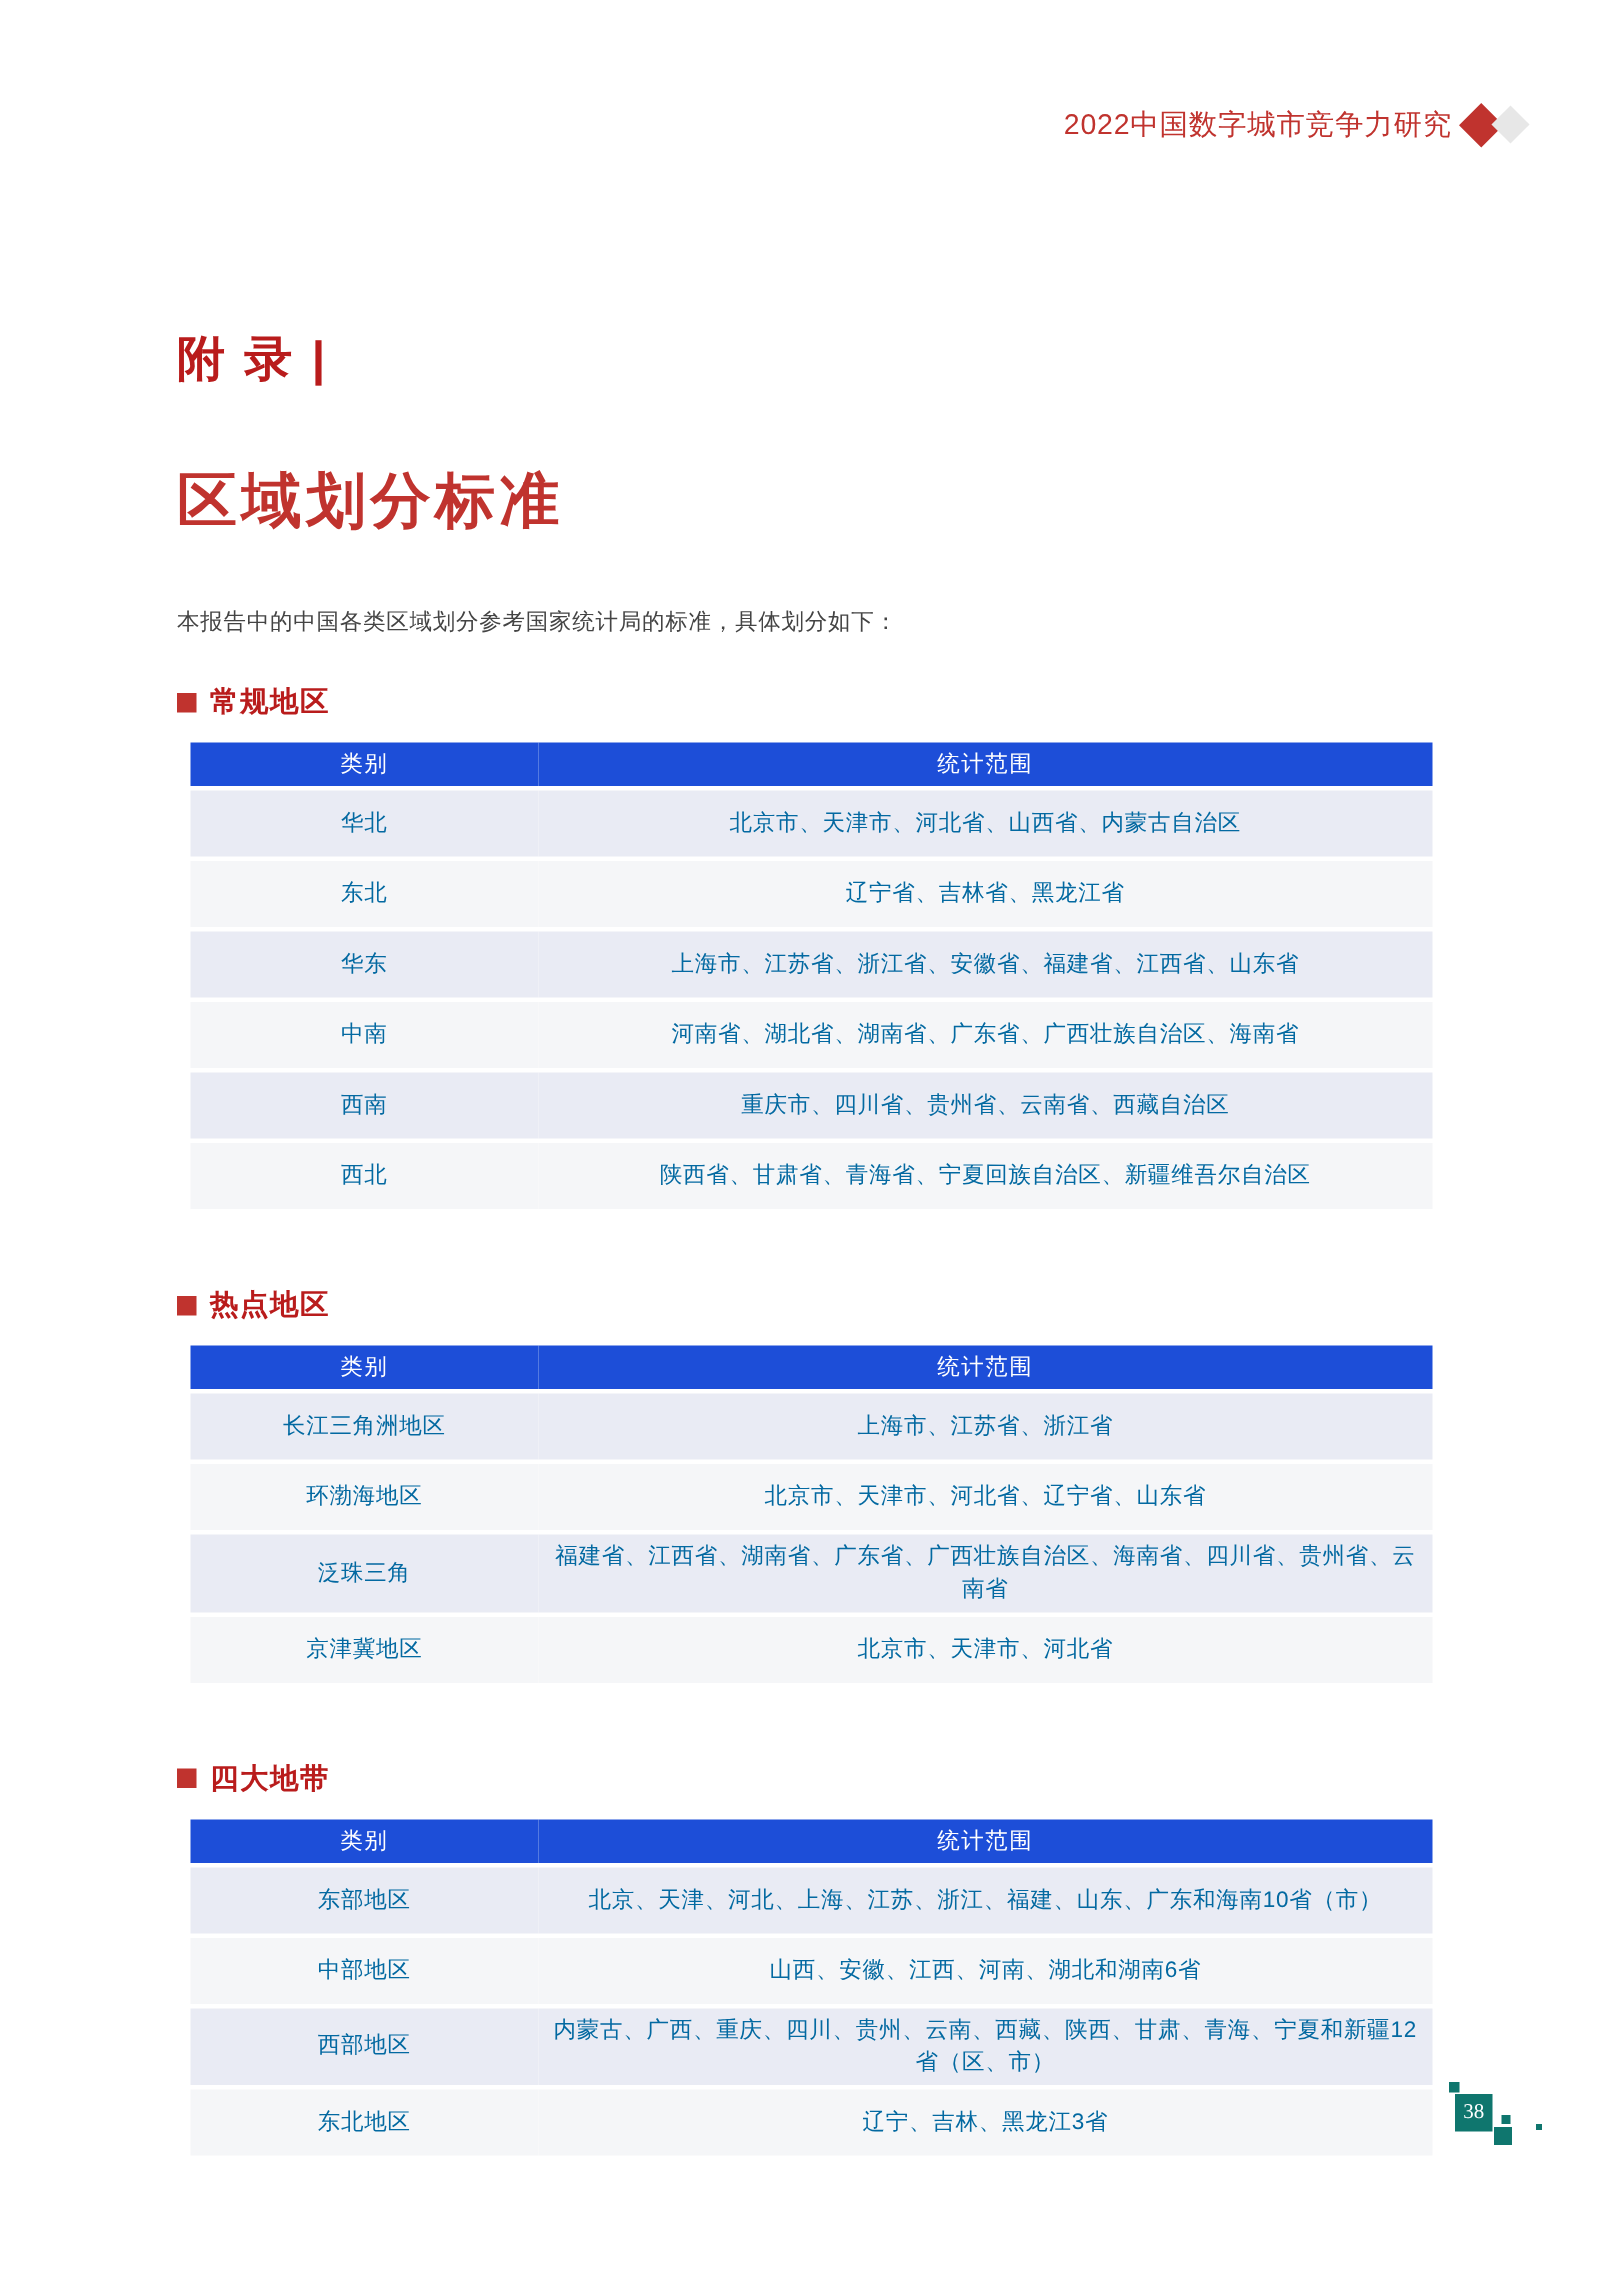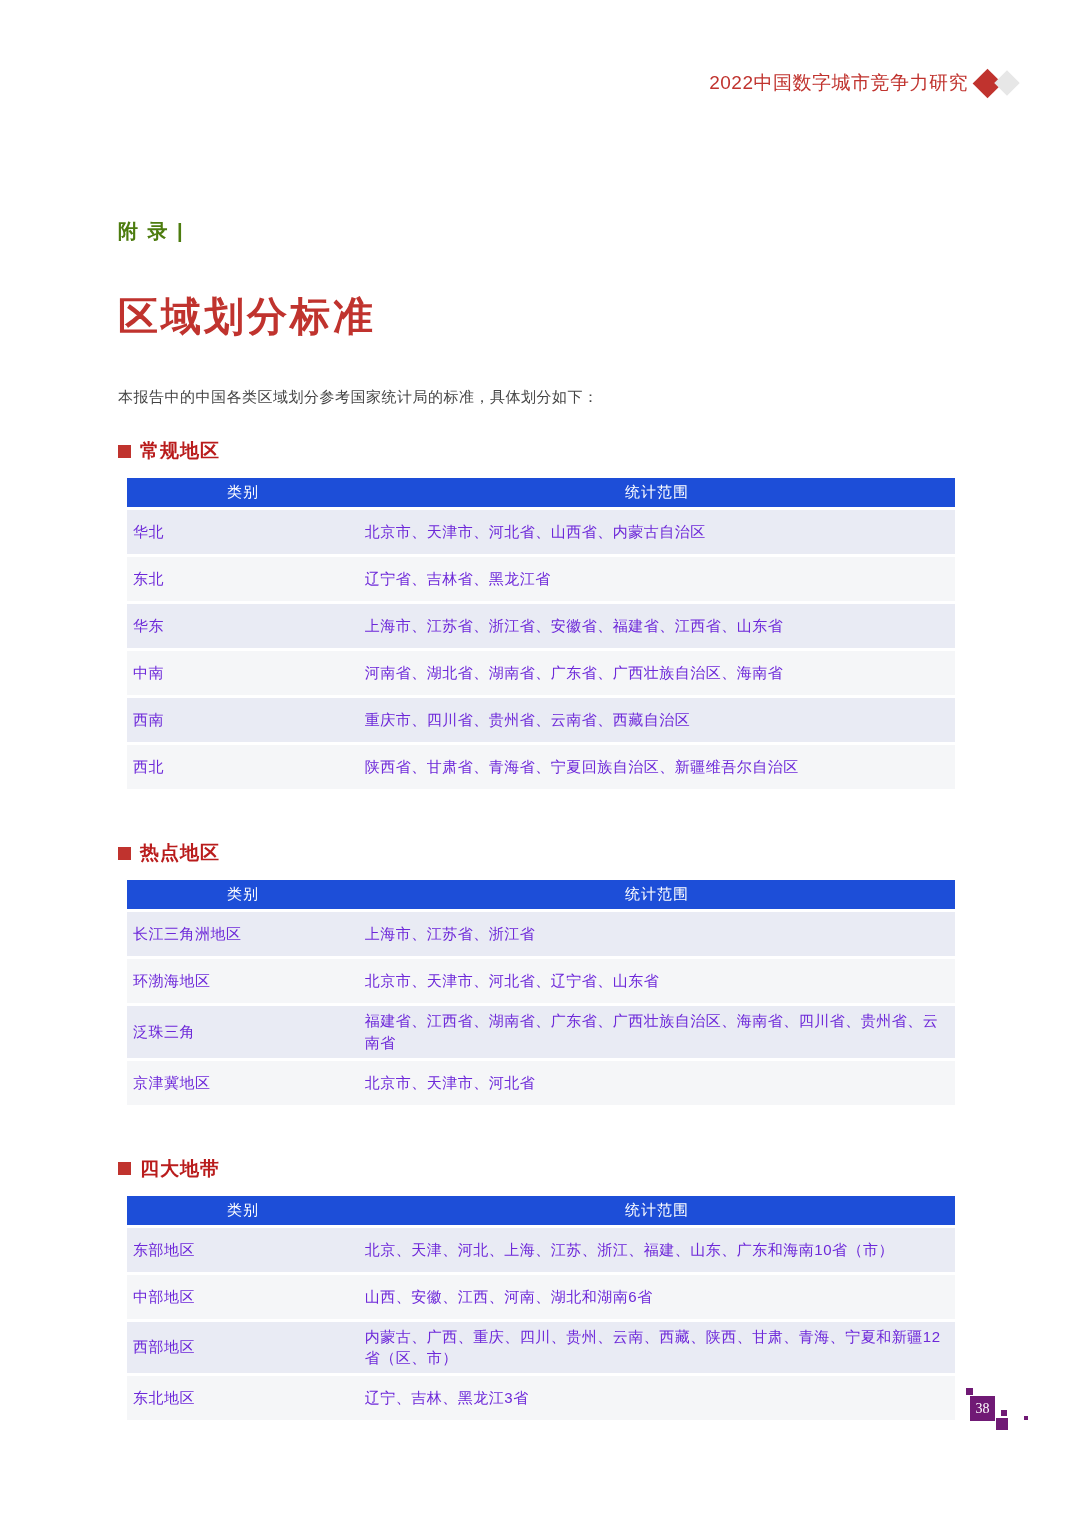--- a/index.html
+++ b/index.html
@@ -29,21 +29,21 @@
     transform: rotate(45deg); display: inline-block;
     position: relative; z-index: 2; margin-left: 0px;
   }
 
   
   .content {
     position: absolute; left: 118px; top: 210px; width: 838px;
   }
   .appendix {
     margin-top: 8px;
-    font-size: 20px; font-weight: bold; color: #4d7c0f;
+    font-size: 32px; font-weight: bold; color: #b91c1c;
     letter-spacing: 2px;
   }
   .page-title {
     margin-top: 44px;
     font-family: "Liberation Serif", "DejaVu Serif", serif;
     font-size: 40px; font-weight: bold; color: #c0332e;
     letter-spacing: 3px;
   }
   .intro {
     margin-top: 44px;
@@ -69,34 +69,34 @@
     border-collapse: separate; border-spacing: 0 3px;
     table-layout: fixed;
   }
   table.region-table th {
     background: #1d4ed8; color: #ffffff;
     font-weight: normal; font-size: 15px;
     height: 29px; vertical-align: middle;
     letter-spacing: 1px;
   }
   table.region-table td {
-    font-size: 15px; color: #6d28d9;
-    height: 44px; text-align: left; vertical-align: middle;
+    font-size: 15px; color: #0369a1;
+    height: 44px; text-align: center; vertical-align: middle;
     padding: 4px 6px; letter-spacing: 0.5px; line-height: 1.45;
   }
   table.region-table col.c1 { width: 28%; }
   table.region-table col.c2 { width: 72%; }
   table.region-table tbody tr:nth-child(odd)  td { background: #e9ebf4; }
   table.region-table tbody tr:nth-child(even) td { background: #f5f6f8; }
 
   
   .page-number-cluster {
     position: absolute; left: 966px; top: 1388px; width: 70px; height: 50px;
   }
-  .pn { position: absolute; background: #701a75; display: block; }
+  .pn { position: absolute; background: #0f766e; display: block; }
   .pn-small1 { left: 0;  top: 0;  width: 7px;  height: 7px; }
   .pn-big    { left: 4px; top: 8px; width: 25px; height: 25px;
                display: flex; align-items: center; justify-content: center;
                color: #ffffff; font-family: "Liberation Serif", "DejaVu Serif", serif;
                font-size: 14px; }
   .pn-small2 { left: 35px; top: 22px; width: 6px; height: 6px; }
   .pn-med    { left: 30px; top: 30px; width: 12px; height: 12px; }
   .pn-dot    { left: 58px; top: 28px; width: 4px; height: 4px; }
 </style>
 </head>

